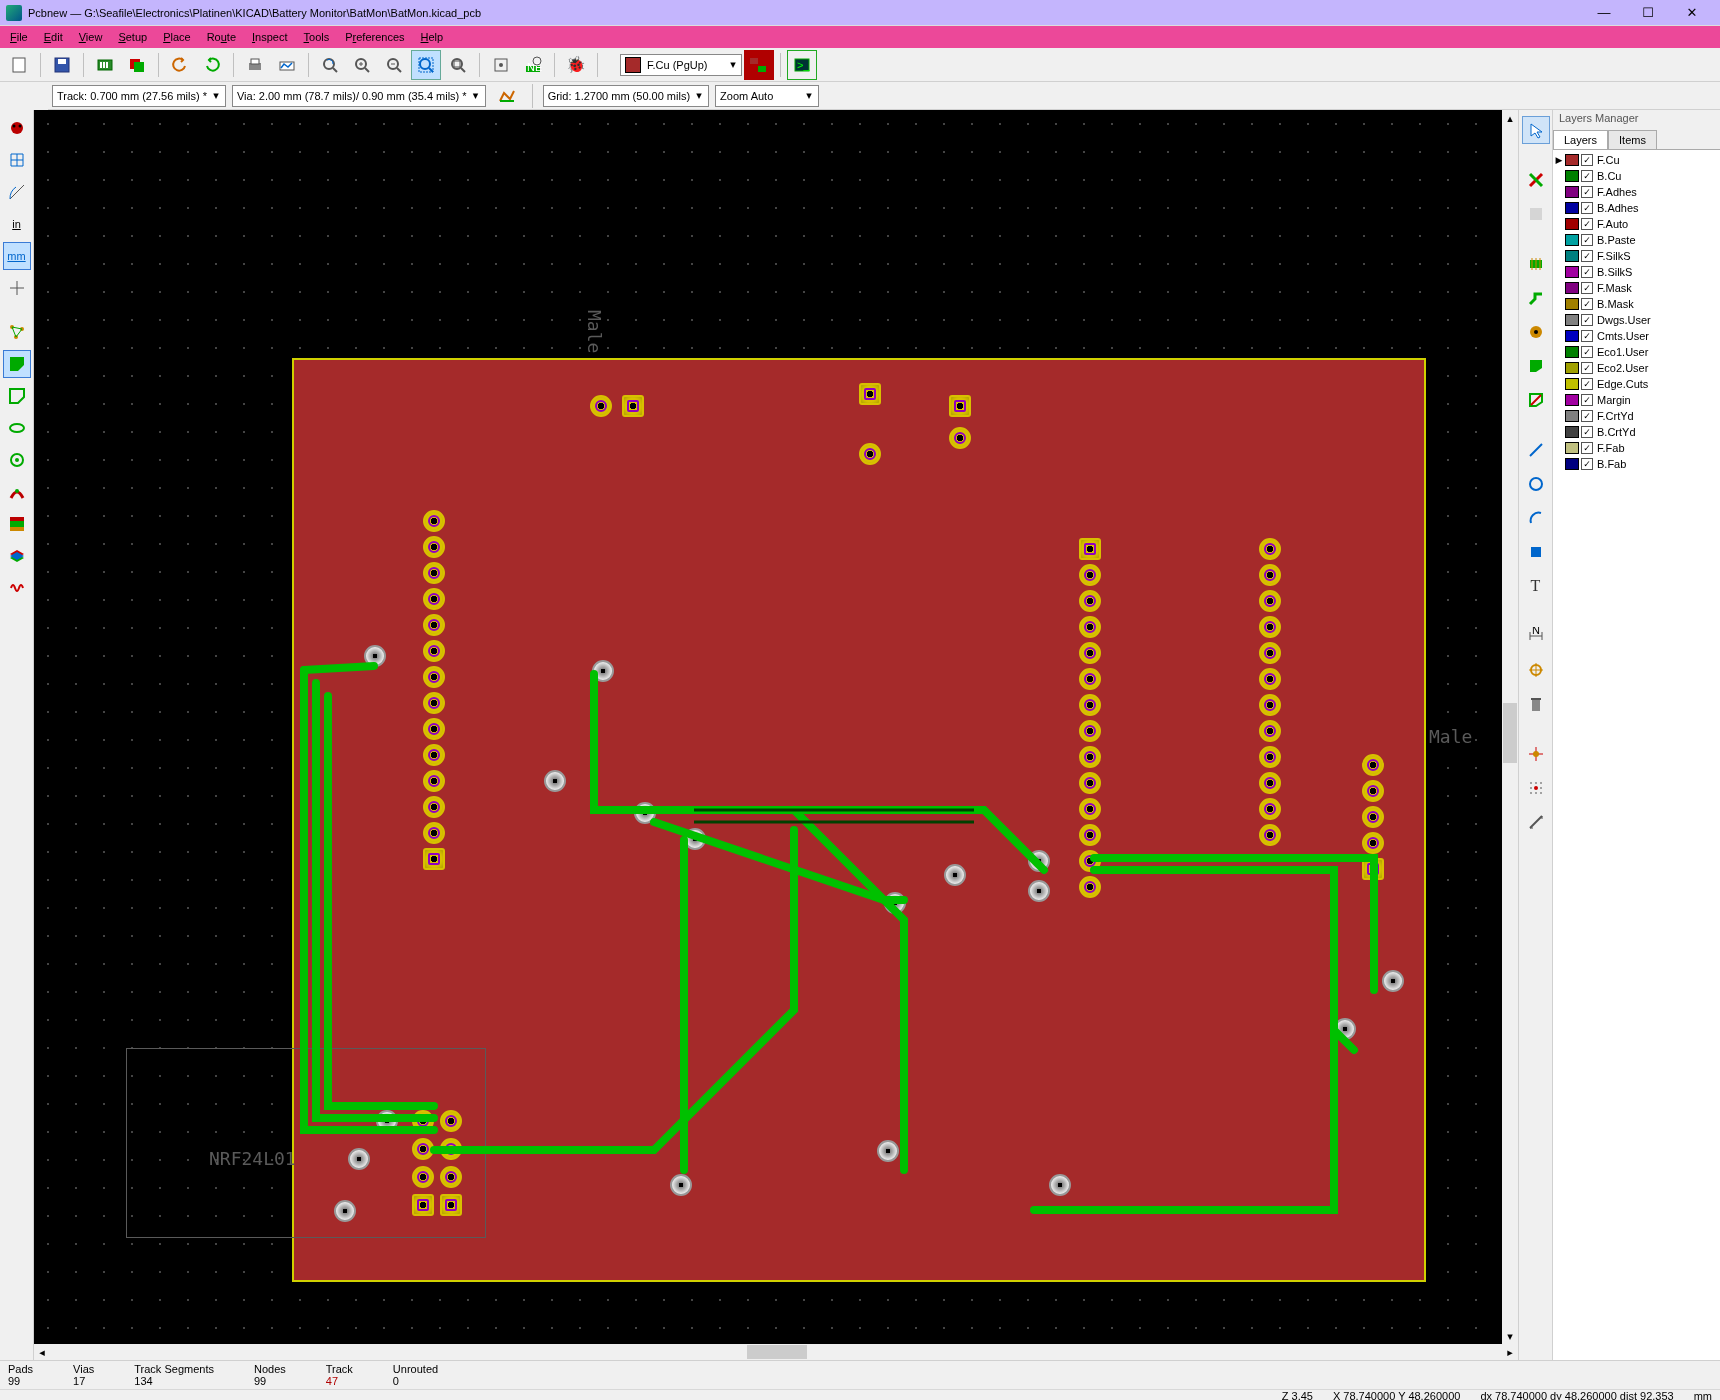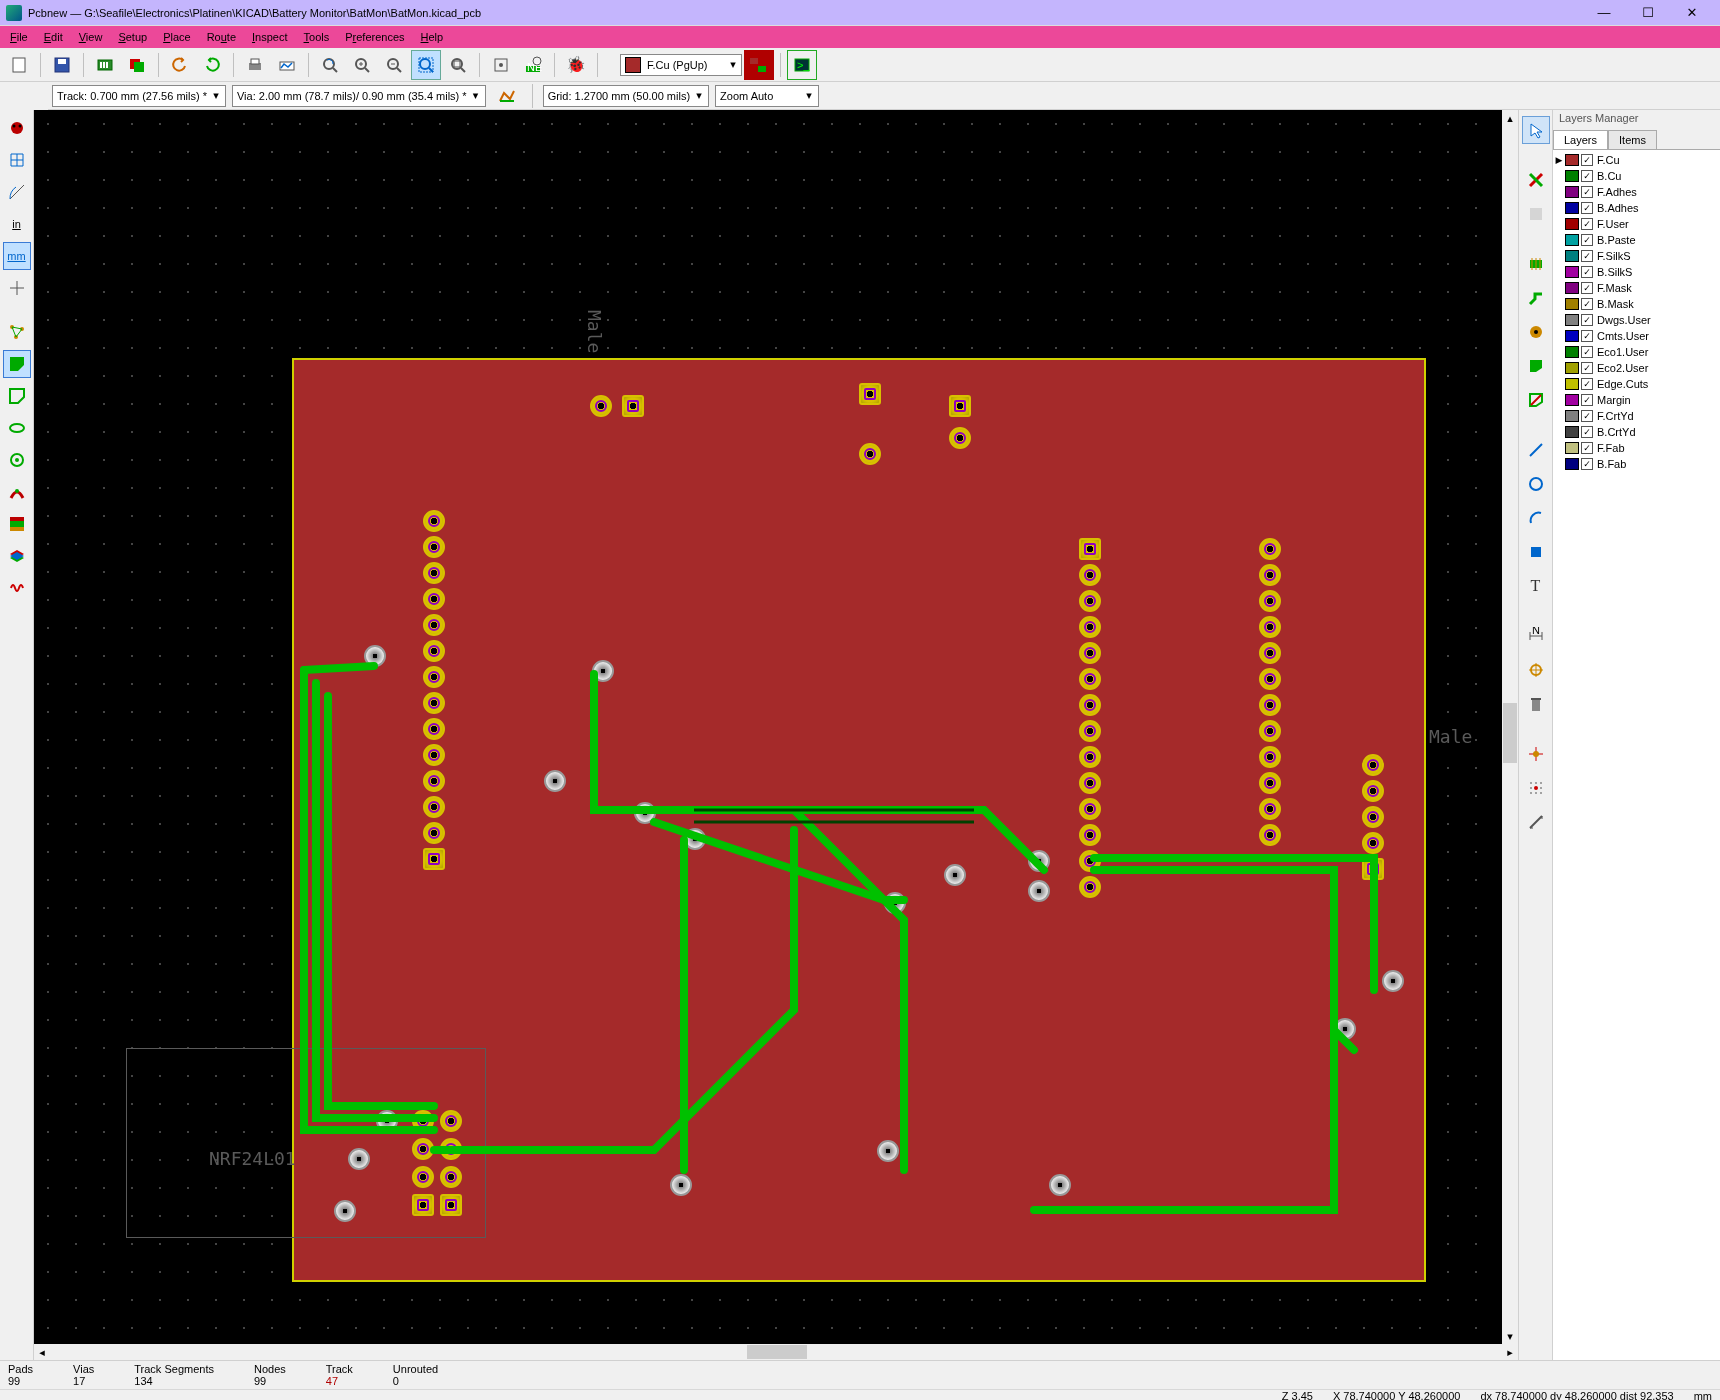--- a/index.html
+++ b/index.html
@@ -675,21 +675,21 @@
         <div class="layer-row">
           <span class="tri"></span>
           <span class="sw" style="background:#0000a0"></span>
           <span class="cb">✓</span>
           <span class="lbl">B.Adhes</span>
         </div>
         <div class="layer-row">
           <span class="tri"></span>
           <span class="sw" style="background:#a00000"></span>
           <span class="cb">✓</span>
-          <span class="lbl">F.User</span>
+          <span class="lbl">F.Auto</span>
         </div>
         <div class="layer-row">
           <span class="tri"></span>
           <span class="sw" style="background:#00a0a0"></span>
           <span class="cb">✓</span>
           <span class="lbl">B.Paste</span>
         </div>
         <div class="layer-row">
           <span class="tri"></span>
           <span class="sw" style="background:#008080"></span>

